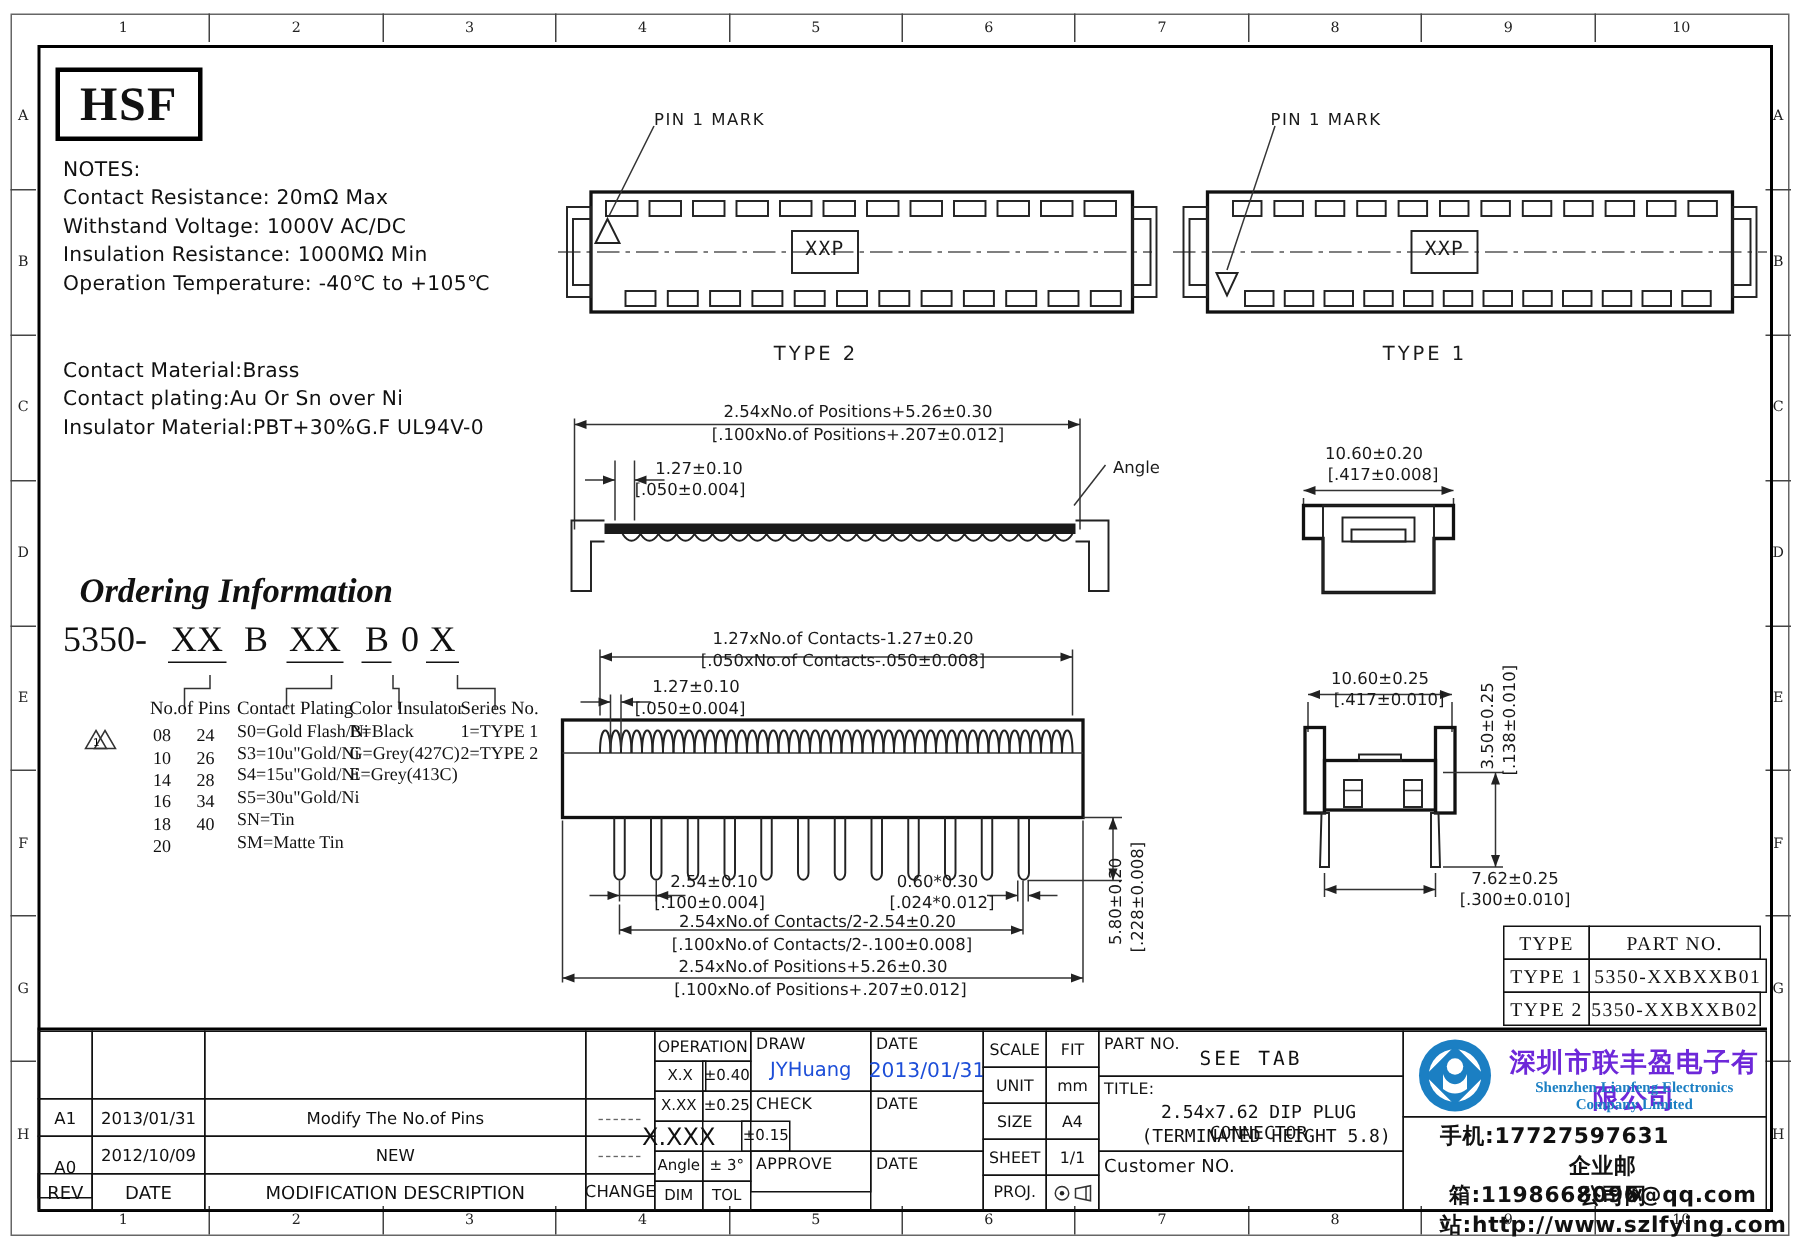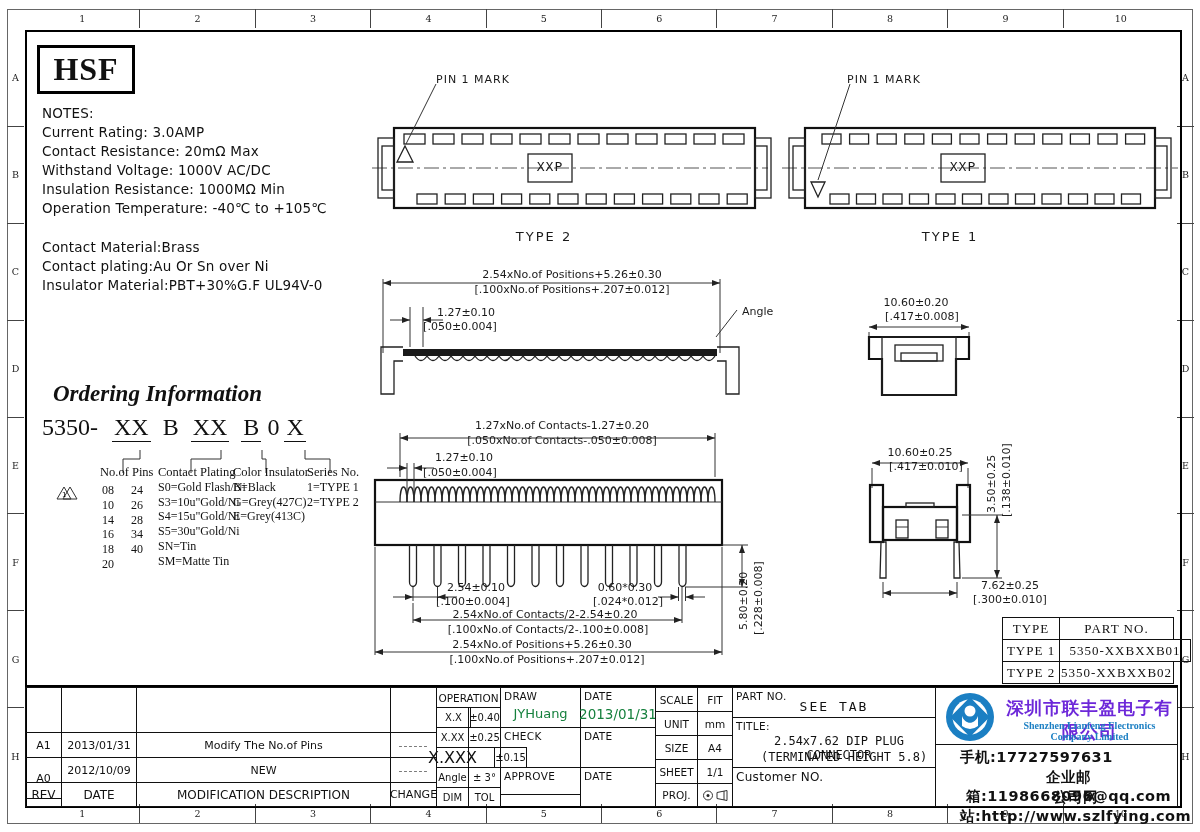--- a/index.html
+++ b/index.html
@@ -36,21 +36,21 @@
   .pn-row .u{border-bottom:1.6px solid #111;padding:0 2px 1px 2px}
   .ocol{position:absolute;font:12px "Liberation Serif",serif;line-height:14.8px;white-space:nowrap}
   .ocol .hd{font-size:12.5px}
   .ptable{position:absolute;left:1002px;top:617px;width:172px;height:66px}
   .pcell{position:absolute;box-sizing:border-box;border:1.6px solid #111;display:flex;
          align-items:center;justify-content:center;font:13px "Liberation Serif",serif;letter-spacing:1px}
   .tblock{position:absolute;left:25px;top:685px;width:1153px;height:120px;border-top:2.5px solid #000;box-sizing:border-box}
   .cell{position:absolute;box-sizing:border-box;border:1px solid #111;display:flex;
         align-items:center;justify-content:center;font-size:11px;text-align:center}
   .cell .tag{position:absolute;left:3px;top:2px;font-size:10.5px;letter-spacing:.3px}
-  .gray{color:#15803d}
+  .gray{color:#1d4ed8}
   .dash{color:#666;letter-spacing:1px}
   .cmpcn{position:absolute;left:66px;top:8px;font-weight:bold;font-size:17.5px;letter-spacing:1px}
   .cmpen{position:absolute;left:66px;top:32px;font-weight:bold;font-size:10px;font-family:"Liberation Serif",serif}
   .cline{position:absolute;left:24px;font-weight:bold;font-size:14.5px;letter-spacing:.5px}
 </style>
 </head>
 <body>
 
 <div class="sheet">
   <div class="frame-outer"></div>
@@ -99,21 +99,20 @@
       <div class="rc">H</div>
     </div>
   <div class="frame-inner"></div>
 
   <div class="logo-box">
       <span>HSF</span>
     </div>
 
   <div class="notes" style="top:104px">
     <div>NOTES:</div>
-    <div>Current Rating: 3.0AMP</div>
     <div>Contact Resistance: 20mΩ Max</div>
     <div>Withstand Voltage: 1000V AC/DC</div>
     <div>Insulation Resistance: 1000MΩ Min</div>
     <div>Operation Temperature: -40℃ to +105℃</div>
   </div>
   <div class="notes" style="top:238px">
     <div>Contact Material:Brass</div>
     <div>Contact plating:Au Or Sn over Ni</div>
     <div>Insulator Material:PBT+30%G.F UL94V-0</div>
   </div>
@@ -433,21 +432,21 @@
   <div class="lbl c" style="left:926px;top:460px">[.417±0.010]</div>
   <div class="lbl rot" style="left:985px;top:513px">3.50±0.25</div>
   <div class="lbl rot" style="left:1000px;top:517px">[.138±0.010]</div>
   <div class="lbl c" style="left:1010px;top:579px">7.62±0.25</div>
   <div class="lbl c" style="left:1010px;top:593px">[.300±0.010]</div>
 
   <div class="ptable">
     <div class="pcell" style="left:0;top:0;width:58px;height:23px">TYPE</div>
     <div class="pcell" style="left:57px;top:0;width:115px;height:23px">PART NO.</div>
     <div class="pcell" style="left:0;top:22px;width:58px;height:23px">TYPE 1</div>
-    <div class="pcell" style="left:57px;top:22px;width:132px;height:23px">5350-XXBXXB01</div>
+    <div class="pcell" style="left:57px;top:22px;width:119px;height:23px">5350-XXBXXB01</div>
     <div class="pcell" style="left:0;top:44px;width:58px;height:23px">TYPE 2</div>
     <div class="pcell" style="left:57px;top:44px;width:115px;height:23px">5350-XXBXXB02</div>
   </div>
 
   <div class="tblock">
 
     <div class="cell" style="left:0;top:0;width:37px;height:46px"></div>
     <div class="cell" style="left:36px;top:0;width:76px;height:46px"></div>
     <div class="cell" style="left:111px;top:0;width:255px;height:46px"></div>
     <div class="cell" style="left:365px;top:0;width:47px;height:46px"></div>

